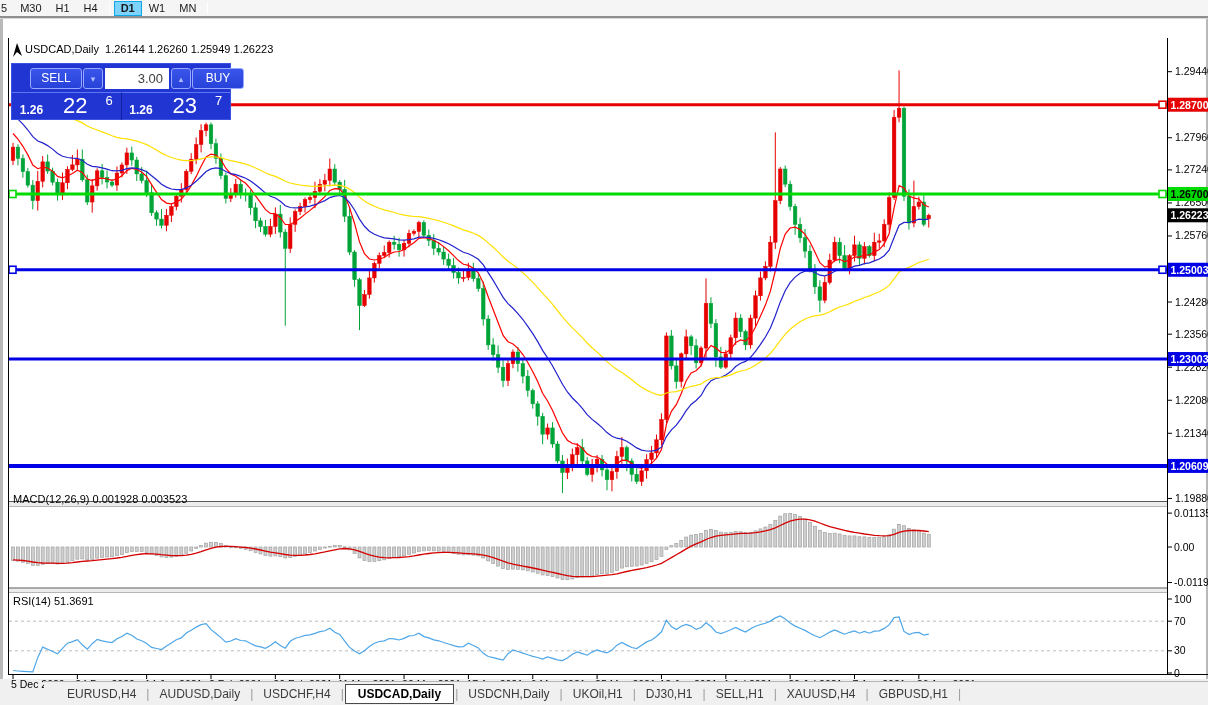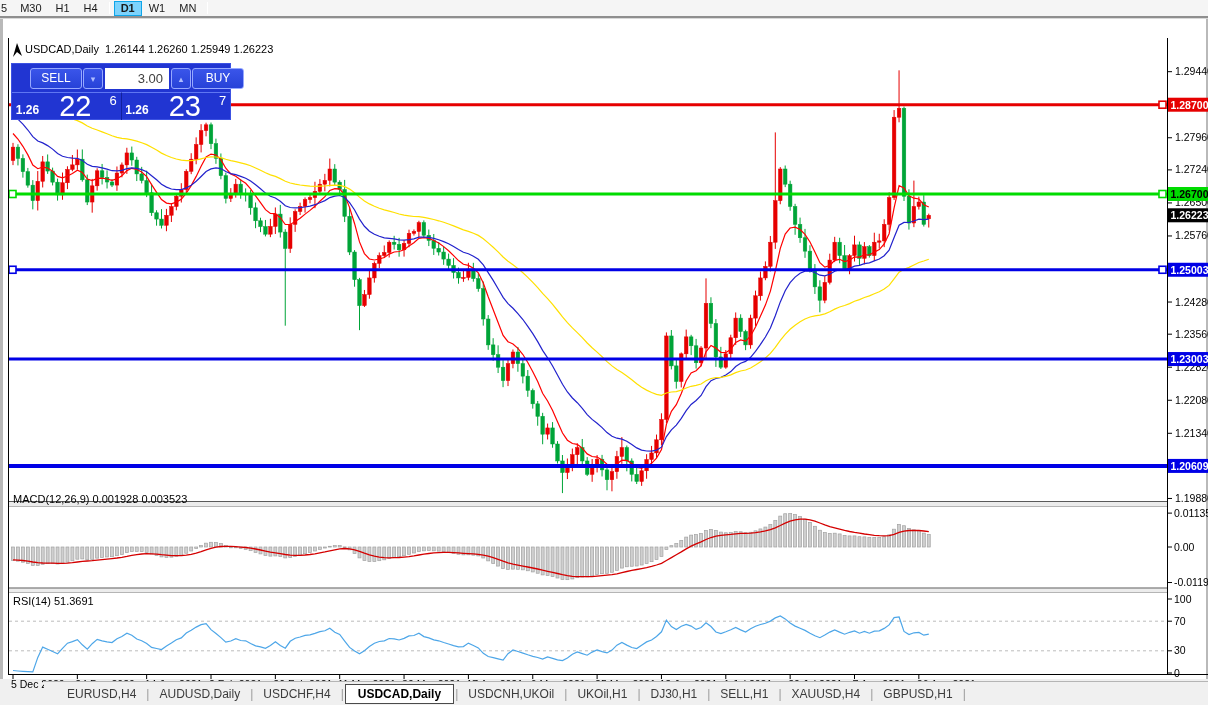--- a/index.html
+++ b/index.html
@@ -32,21 +32,21 @@
           border-radius:3px;color:#fff;font-size:12px;text-align:center;line-height:19px;cursor:pointer;}
   .tp-spin{width:20px;height:21px;background:linear-gradient(#3a55ea,#2742d8);border:1px solid #96a8ff;
            border-radius:3px;margin:0 1px;color:#aebcff;font-size:9px;text-align:center;line-height:20px;cursor:pointer;}
   .tp-vol{flex:1;height:21px;background:#fff;color:#404040;font-size:13px;text-align:right;
           padding:0 6px;line-height:21px;margin:0 1px;}
   .tp-row2{position:absolute;left:0;top:28px;width:100%;height:28px;display:flex;}
   .tp-price{flex:1;border-top:1px solid #5f76f2;display:flex;align-items:flex-end;justify-content:center;
             padding-bottom:2px;gap:18px;}
   .tp-price.bid{border-right:1px solid #12219e;}
   .tp-prefix{font-size:12px;font-weight:bold;margin-right:2px;line-height:16px;}
-  .tp-big{font-size:29px;line-height:24px;font-weight:normal;}
+  .tp-big{font-size:22px;line-height:24px;font-weight:normal;}
   .tp-sup{font-size:13px;line-height:10px;position:relative;top:-12px;}
   
   .tabbar{position:absolute;left:0;top:681px;width:1208px;height:24px;background:#f0f0f0;
           border-top:1px solid #b5b5b5;display:flex;align-items:center;font-size:12px;color:#3c3c3c;margin-left:44px;}
   .tab-edge{width:14px;height:100%;}
   .tab{padding:2px 9px;cursor:pointer;white-space:nowrap;}
   .tab.active{background:#ffffff;border:1px solid #4a4a4a;font-weight:bold;color:#000;padding:2px 12px;}
   .tab-sep{color:#9a9a9a;padding:0 1px;}
   .tab-nav{margin-left:auto;display:flex;gap:10px;padding-right:14px;}
   .arr{width:0;height:0;border-top:4px solid transparent;border-bottom:4px solid transparent;cursor:pointer;}
@@ -791,21 +791,21 @@
     <div class="tab-edge"></div>
     <div id="tabs-container" style="display:flex;align-items:center;">
         <div class="tab">EURUSD,H4</div>
         <div class="tab-sep">|</div>
         <div class="tab">AUDUSD,Daily</div>
         <div class="tab-sep">|</div>
         <div class="tab">USDCHF,H4</div>
         <div class="tab-sep">|</div>
         <div class="tab active">USDCAD,Daily</div>
         <div class="tab-sep">|</div>
-        <div class="tab">USDCNH,UKOil</div>
+        <div class="tab">USDCNH,Daily</div>
         <div class="tab-sep">|</div>
         <div class="tab">UKOil,H1</div>
         <div class="tab-sep">|</div>
         <div class="tab">DJ30,H1</div>
         <div class="tab-sep">|</div>
         <div class="tab">SELL,H1</div>
         <div class="tab-sep">|</div>
         <div class="tab">XAUUSD,H4</div>
         <div class="tab-sep">|</div>
         <div class="tab">GBPUSD,H1</div>

